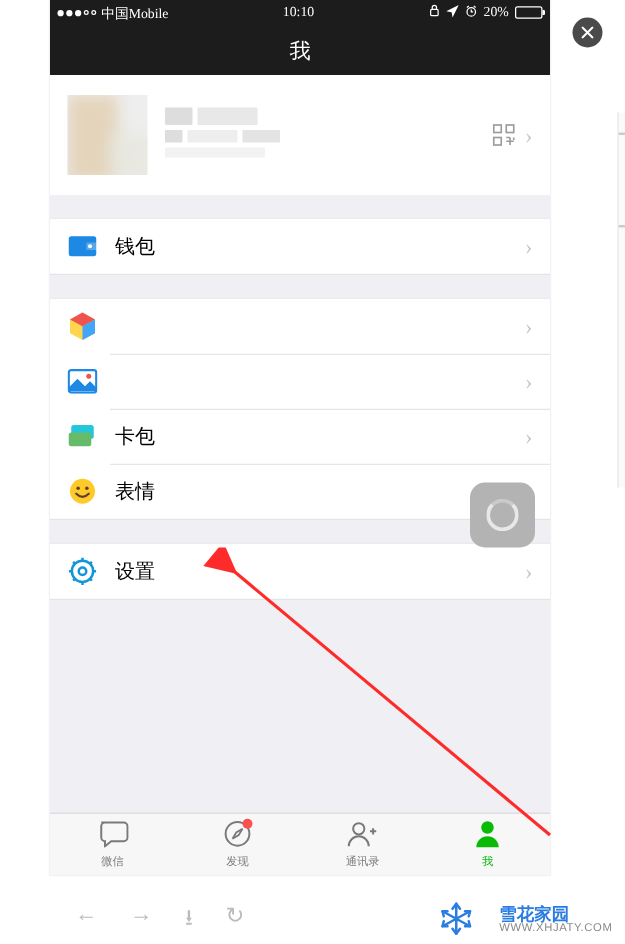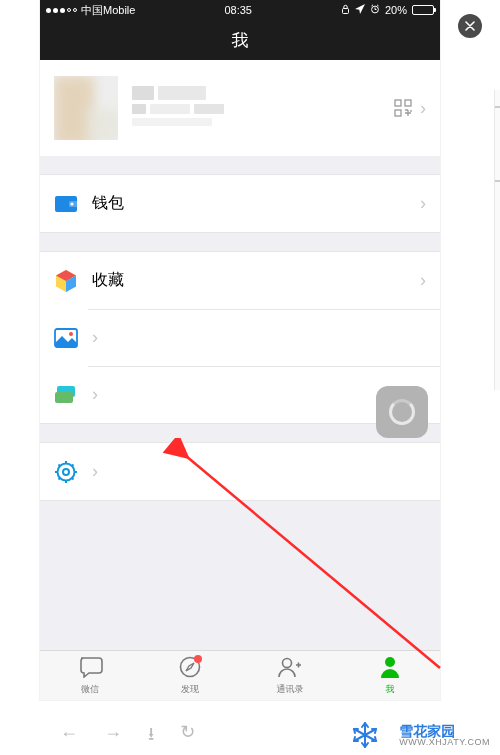--- a/index.html
+++ b/index.html
@@ -2,21 +2,21 @@
 <html><head>
 <meta charset="utf-8">
 <style>
   * { margin: 0; padding: 0; box-sizing: border-box; }
   body { font-family: -apple-system, "Helvetica Neue", sans-serif; background: #fff; width: 500px; height: 755px; position: relative; overflow: hidden; }
 
   .outer { position: absolute; inset: 0; background: #fff; }
 
   .close-btn { position: absolute; top: 14px; right: 18px; width: 24px; height: 24px; border-radius: 50%; background: #4a4a4a; color: #fff; display: flex; align-items: center; justify-content: center; font-size: 14px; cursor: pointer; z-index: 50; }
 
-  .phone { position: absolute; left: 40px; top: 0; width: 400px; height: 700px; background: #efeff4; box-shadow: 0 0 0 1px rgba(0,0,0,0.05); }
+  .phone { position: absolute; left: 40px; top: 0; width: 400px; height: 700px; background: #efeff4; box-shadow: 0 0 0 1px rgba(0,0,0,0.05); font-family: Liberation Serif, serif; }
 
   .status-bar { height: 20px; background: #1c1c1c; color: #fff; font-size: 11px; display: flex; align-items: center; padding: 0 6px; justify-content: space-between; }
   .status-left { display: flex; align-items: center; gap: 4px; }
   .signal-dots { display: flex; gap: 2px; }
   .signal-dots span { width: 5px; height: 5px; border-radius: 50%; background: #fff; }
   .signal-dots span.hollow { background: transparent; border: 1px solid #fff; width: 4px; height: 4px; }
   .status-right { display: flex; align-items: center; gap: 5px; }
   .battery { width: 22px; height: 10px; border: 1px solid #fff; border-radius: 2px; position: relative; }
   .battery::after { content: ""; position: absolute; right: -3px; top: 2px; width: 2px; height: 4px; background: #fff; border-radius: 0 1px 1px 0; }
   .battery-fill { height: 100%; width: 20%; background: #fff; }
@@ -30,21 +30,21 @@
   .avatar::before, .avatar::after { content: ""; position: absolute; background: #e0c9a6; filter: blur(6px); opacity: .7; }
   .avatar::before { left: 0; top: 0; width: 40px; height: 70px; }
   .avatar::after { right: -4px; bottom: -4px; width: 36px; height: 36px; background: #e6e6dc; }
   .profile-info { flex: 1; margin-left: 14px; }
   .pix-row { display: flex; gap: 4px; margin-bottom: 4px; }
   .pix { background: #ddd; border-radius: 1px; }
   .qr-icon { width: 18px; height: 18px; margin-right: 8px; }
   .chevron { color: #c7c7cc; font-size: 18px; }
 
   .group { background: #fff; margin-bottom: 18px; border-top: .5px solid #e5e5e5; border-bottom: .5px solid #e5e5e5; }
-  .row { display: flex; align-items: center; height: 57px; padding: 0 14px; position: relative; cursor: pointer; }
+  .row { display: flex; align-items: center; height: 44px; padding: 0 14px; position: relative; cursor: pointer; justify-content: space-between; }
   .row + .row::before { content: ""; position: absolute; left: 48px; right: 0; top: 0; height: .5px; background: #e5e5e5; }
   .row-icon { width: 24px; height: 24px; margin-right: 14px; display: flex; align-items: center; justify-content: center; }
   .row-label { flex: 1; font-size: 16px; color: #000; }
 
   .tab-bar { position: absolute; bottom: 0; left: 0; right: 0; height: 50px; background: #f7f7f8; border-top: .5px solid #d9d9d9; display: flex; }
   .tab { flex: 1; display: flex; flex-direction: column; align-items: center; justify-content: center; gap: 4px; cursor: pointer; }
   .tab-icon { height: 24px; display: flex; align-items: center; justify-content: center; }
   .tab-label { font-size: 9px; color: #7a7a7a; }
   .tab.active .tab-label { color: #09bb07; }
   .red-dot { position: absolute; width: 8px; height: 8px; background: #fa5151; border-radius: 50%; top: 4px; margin-left: 16px; }
@@ -85,21 +85,21 @@
       <div class="status-left">
         <div class="signal-dots">
             <span></span>
             <span></span>
             <span></span>
             <span class="hollow"></span>
             <span class="hollow"></span>
           </div>
         <span>中国Mobile</span>
       </div>
-      <span>08:35</span>
+      <span>10:10</span>
       <div class="status-right">
         <span>
           <svg width="9" height="11" viewBox="0 0 9 11">
               <rect x="1.5" y="4.5" width="6" height="5" rx="1" fill="none" stroke="#fff" stroke-width="1"></rect>
               <path d="M2.8 4.5 V3 a1.7 1.7 0 0 1 3.4 0 v1.5" fill="none" stroke="#fff" stroke-width="1"></path>
             </svg>
         </span>
         <span>
           <svg width="10" height="10" viewBox="0 0 10 10">
               <path d="M0 5 L10 0 L5 10 L4.3 5.7 Z" fill="#fff"></path>
@@ -168,55 +168,68 @@
 
       <div class="group">
         <div class="row">
           <span class="row-icon">
             <svg width="22" height="24" viewBox="0 0 22 24">
                 <path d="M11 1 L21 6.5 V17.5 L11 23 L1 17.5 V6.5 Z" fill="#ffd54f"></path>
                 <path d="M11 1 L21 6.5 L11 12 L1 6.5 Z" fill="#ef5350"></path>
                 <path d="M11 12 L21 6.5 V17.5 L11 23 Z" fill="#42a5f5"></path>
               </svg>
           </span>
-          <span class="row-label">收藏</span>
           <span class="chevron">›</span>
         </div>
         <div class="row">
           <span class="row-icon">
             <svg width="24" height="20" viewBox="0 0 24 20">
                 <rect x="1" y="1" width="22" height="18" rx="2" fill="none" stroke="#1e88e5" stroke-width="1.8"></rect>
                 <path d="M1 15 L8 8 L14 14 L18 10 L23 15 V18 H1Z" fill="#1e88e5"></path>
                 <circle cx="17" cy="6" r="2" fill="#ef5350"></circle>
               </svg>
           </span>
           <span class="chevron">›</span>
         </div>
         <div class="row">
           <span class="row-icon">
             <svg width="24" height="20" viewBox="0 0 24 20">
                 <rect x="3" y="1" width="18" height="11" rx="2" fill="#26c6da"></rect>
                 <rect x="1" y="7" width="18" height="11" rx="2" fill="#66bb6a"></rect>
               </svg>
           </span>
+          <span class="row-label">卡包</span>
+          <span class="chevron">›</span>
+        </div>
+        <div class="row">
+          <span class="row-icon">
+            <svg width="22" height="22" viewBox="0 0 22 22">
+                <circle cx="11" cy="11" r="10" fill="#ffca28"></circle>
+                <circle cx="7.5" cy="8.5" r="1.4" fill="#5d4037"></circle>
+                <circle cx="14.5" cy="8.5" r="1.4" fill="#5d4037"></circle>
+                <path d="M6 13 Q11 18 16 13" stroke="#5d4037" stroke-width="1.8" fill="none" stroke-linecap="round"></path>
+              </svg>
+          </span>
+          <span class="row-label">表情</span>
           <span class="chevron">›</span>
         </div>
       </div>
 
       <div class="group">
         <div class="row">
           <span class="row-icon">
             <svg width="22" height="22" viewBox="0 0 22 22">
                 <circle cx="11" cy="11" r="8.5" fill="none" stroke="#1296db" stroke-width="2"></circle>
                 <circle cx="11" cy="11" r="3" fill="none" stroke="#1296db" stroke-width="2"></circle>
                 <g stroke="#1296db" stroke-width="2">
                   <path d="M11 0 V3 M11 19 V22 M0 11 H3 M19 11 H22 M3.5 3.5 L5.6 5.6 M16.4 16.4 L18.5 18.5 M18.5 3.5 L16.4 5.6 M5.6 16.4 L3.5 18.5"></path>
                 </g>
               </svg>
           </span>
+          <span class="row-label">设置</span>
           <span class="chevron">›</span>
         </div>
       </div>
 
     </div>
 
     <div class="float-btn">
       <div class="float-inner"></div>
     </div>
 

